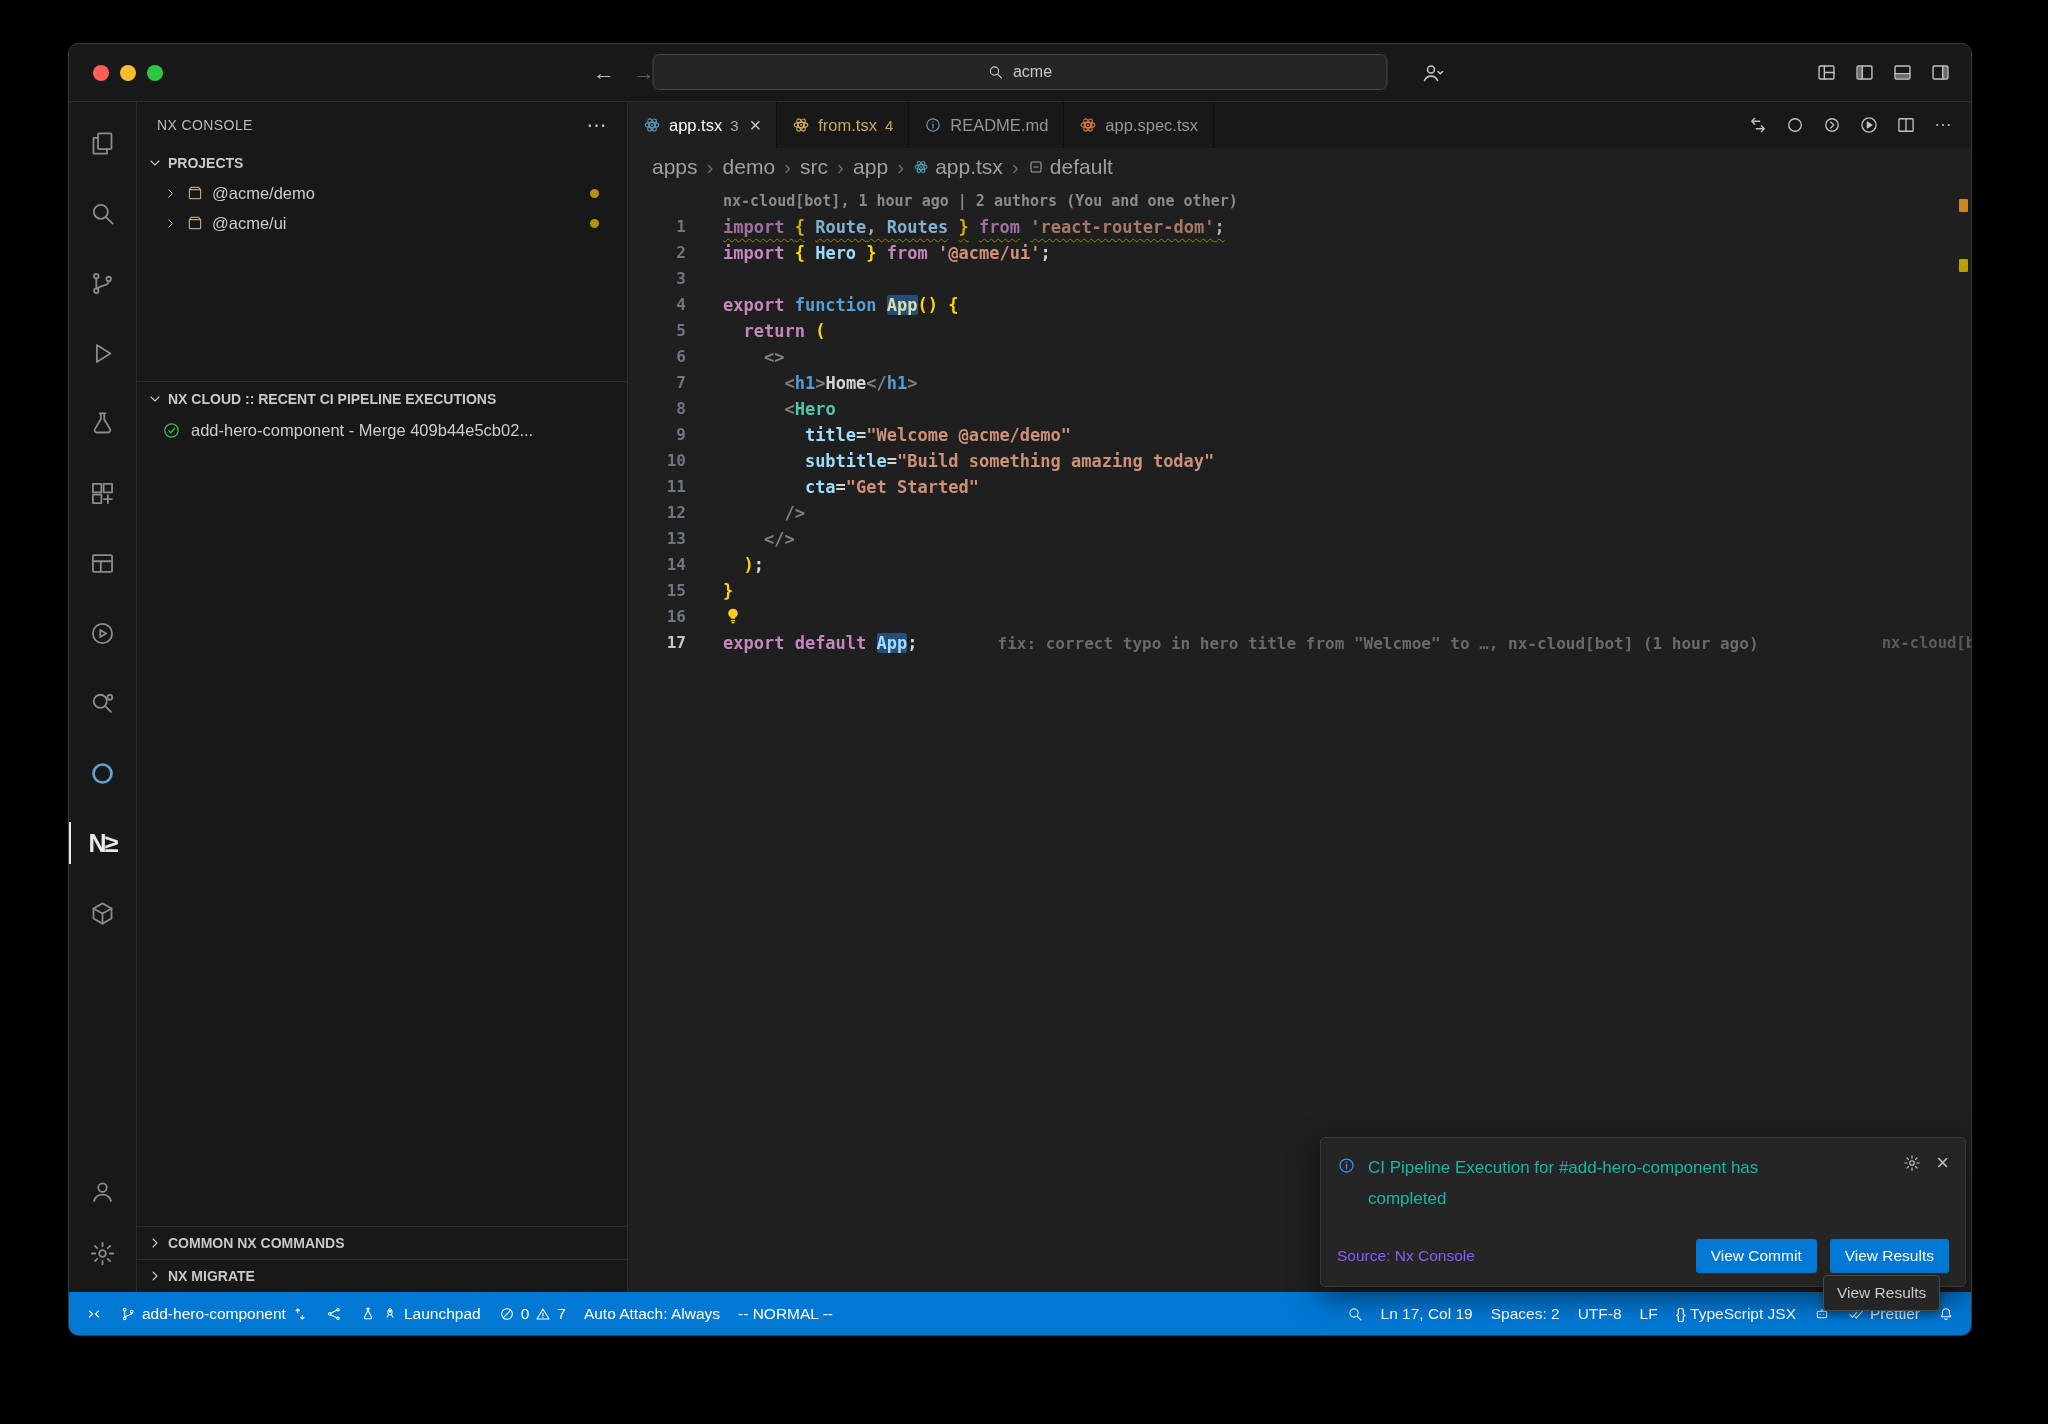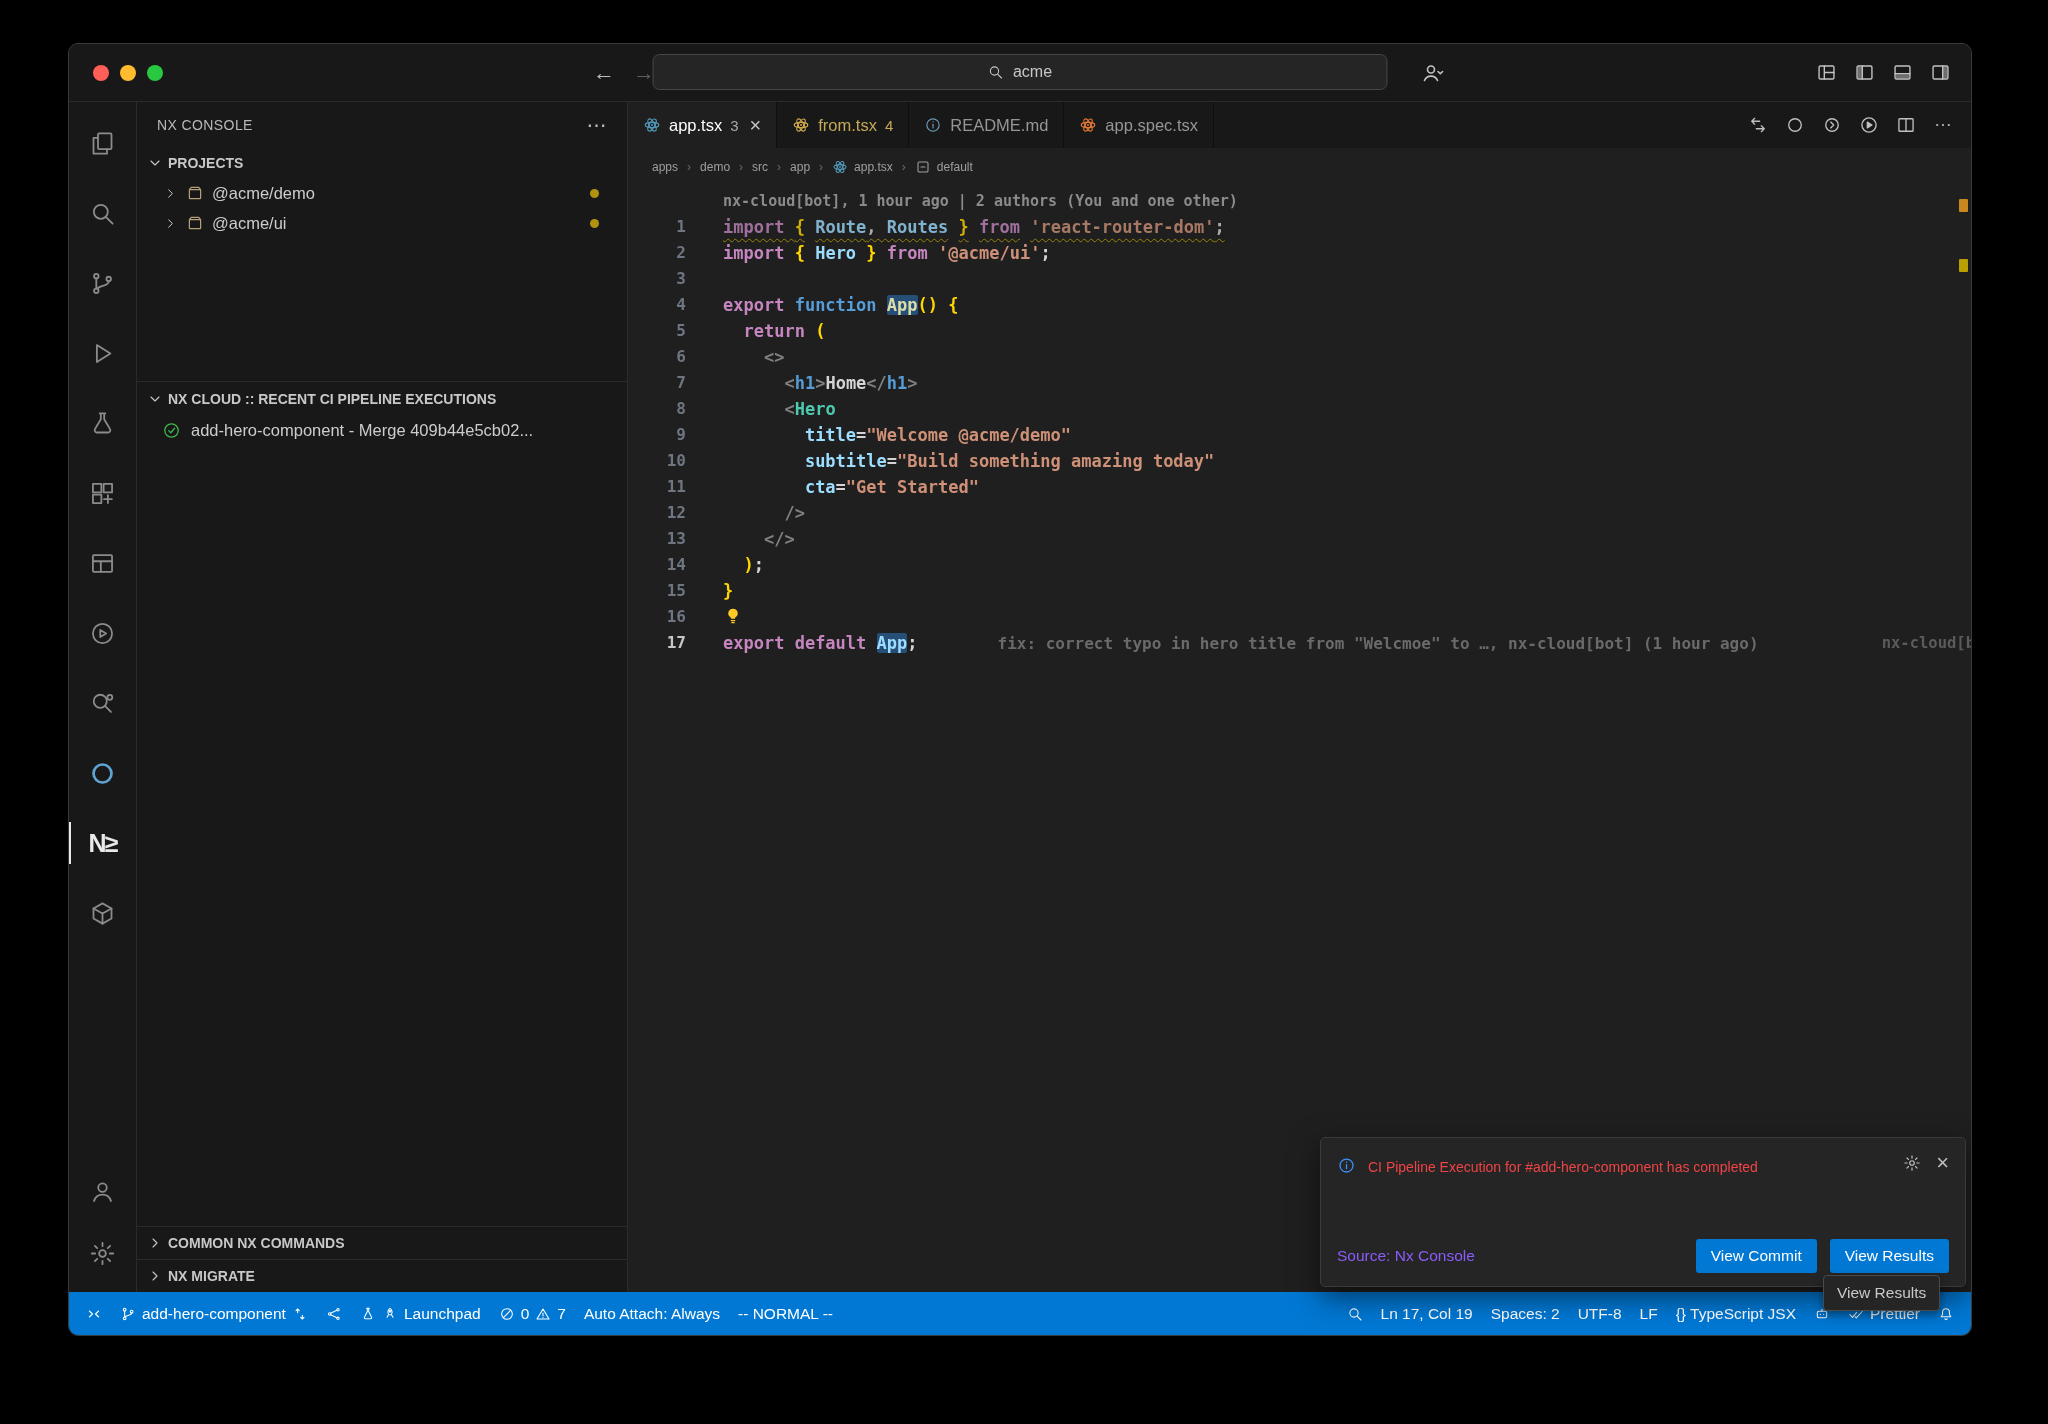--- a/index.html
+++ b/index.html
@@ -49,21 +49,21 @@
   
   .editor{flex:1;display:flex;flex-direction:column;min-width:0;background:#1f1f1f;position:relative;}
   .tabbar{height:46px;background:#181818;display:flex;flex:none;}
   .tabs{display:flex;}
   .tab{display:flex;align-items:center;gap:8px;padding:0 15px;font-size:16.5px;color:#969696;background:#181818;
     border-right:1px solid #0e0e0e;cursor:default;}
   .tab.active{background:#1f1f1f;color:#ffffff;}
   .tab .badge{font-size:15px;color:#a5a5a5;}
   .tab .close{font-size:20px;color:#c5c5c5;margin-left:3px;line-height:1;}
   .editor-actions{margin-left:auto;display:flex;align-items:center;gap:17px;padding:0 18px;color:#c0c0c0;}
-  .breadcrumbs{height:37px;display:flex;align-items:center;padding-left:24px;font-size:12px;color:#9f9f9f;gap:9px;flex:none;}
+  .breadcrumbs{height:37px;display:flex;align-items:center;padding-left:24px;font-size:21px;color:#9f9f9f;gap:9px;flex:none;}
   .bc-sep{color:#6b6b6b;}
   .bc-item{display:flex;align-items:center;gap:6px;}
   
   .code{flex:1;position:relative;font-family:"DejaVu Sans Mono",monospace;font-size:17px;padding-top:3px;overflow:hidden;font-weight:bold;}
   .code-line{height:26px;line-height:26px;display:flex;white-space:pre;position:relative;}
   .gutter{width:95px;flex:none;text-align:right;padding-right:37px;color:#6e7681;box-sizing:border-box;font-size:16px;}
   .gutter.cur{color:#c6c6c6;}
   .lc{flex:1;position:relative;white-space:pre;}
   .lc span{white-space:pre;}
   .blame-head{color:#8b8b8b;font-size:15px;}
@@ -81,21 +81,21 @@
     flex:none;padding:1px 8px;box-sizing:border-box;}
   .sb-item{display:flex;align-items:center;gap:6px;padding:0 9px;height:100%;}
   .sb-right{margin-left:auto;display:flex;height:100%;}
   .sb-left{display:flex;height:100%;}
   
   .notification{position:absolute;left:1251px;top:1093px;width:646px;height:150px;background:#252526;
     border:1px solid #3a3a3a;border-radius:5px;box-shadow:0 10px 30px rgba(0,0,0,.55);display:flex;
     flex-direction:column;justify-content:space-between;padding:14px 16px 13px;box-sizing:border-box;z-index:40;}
   .notif-row{display:flex;align-items:flex-start;gap:12px;}
   .info-badge{color:#3794ff;flex:none;margin-top:4px;}
-  .notif-msg{color:#ef4444;font-size:14px;line-height:31px;width:440px;}
+  .notif-msg{color:#14b8a6;font-size:17px;line-height:31px;width:440px;}
   .notif-icons{margin-left:auto;display:flex;gap:15px;color:#bdbdbd;align-items:center;}
   .notif-close{font-size:22px;line-height:1;}
   .notif-footer{display:flex;align-items:center;}
   .notif-source{color:#8b5cf6;font-size:15.5px;}
   .notif-buttons{margin-left:auto;display:flex;gap:13px;}
   .notif-btn{background:#0078d4;color:#fff;border:none;font-size:15.5px;height:34px;padding:0 15px;
     border-radius:3px;font-family:inherit;cursor:pointer;}
   .tooltip{position:absolute;left:1754px;top:1231px;height:36px;padding:0 13px;background:#252526;
     border:1px solid #4a4a4a;border-radius:4px;color:#c9c9c9;font-size:15.5px;display:flex;align-items:center;
     z-index:60;box-shadow:0 4px 10px rgba(0,0,0,.4);box-sizing:border-box;}

